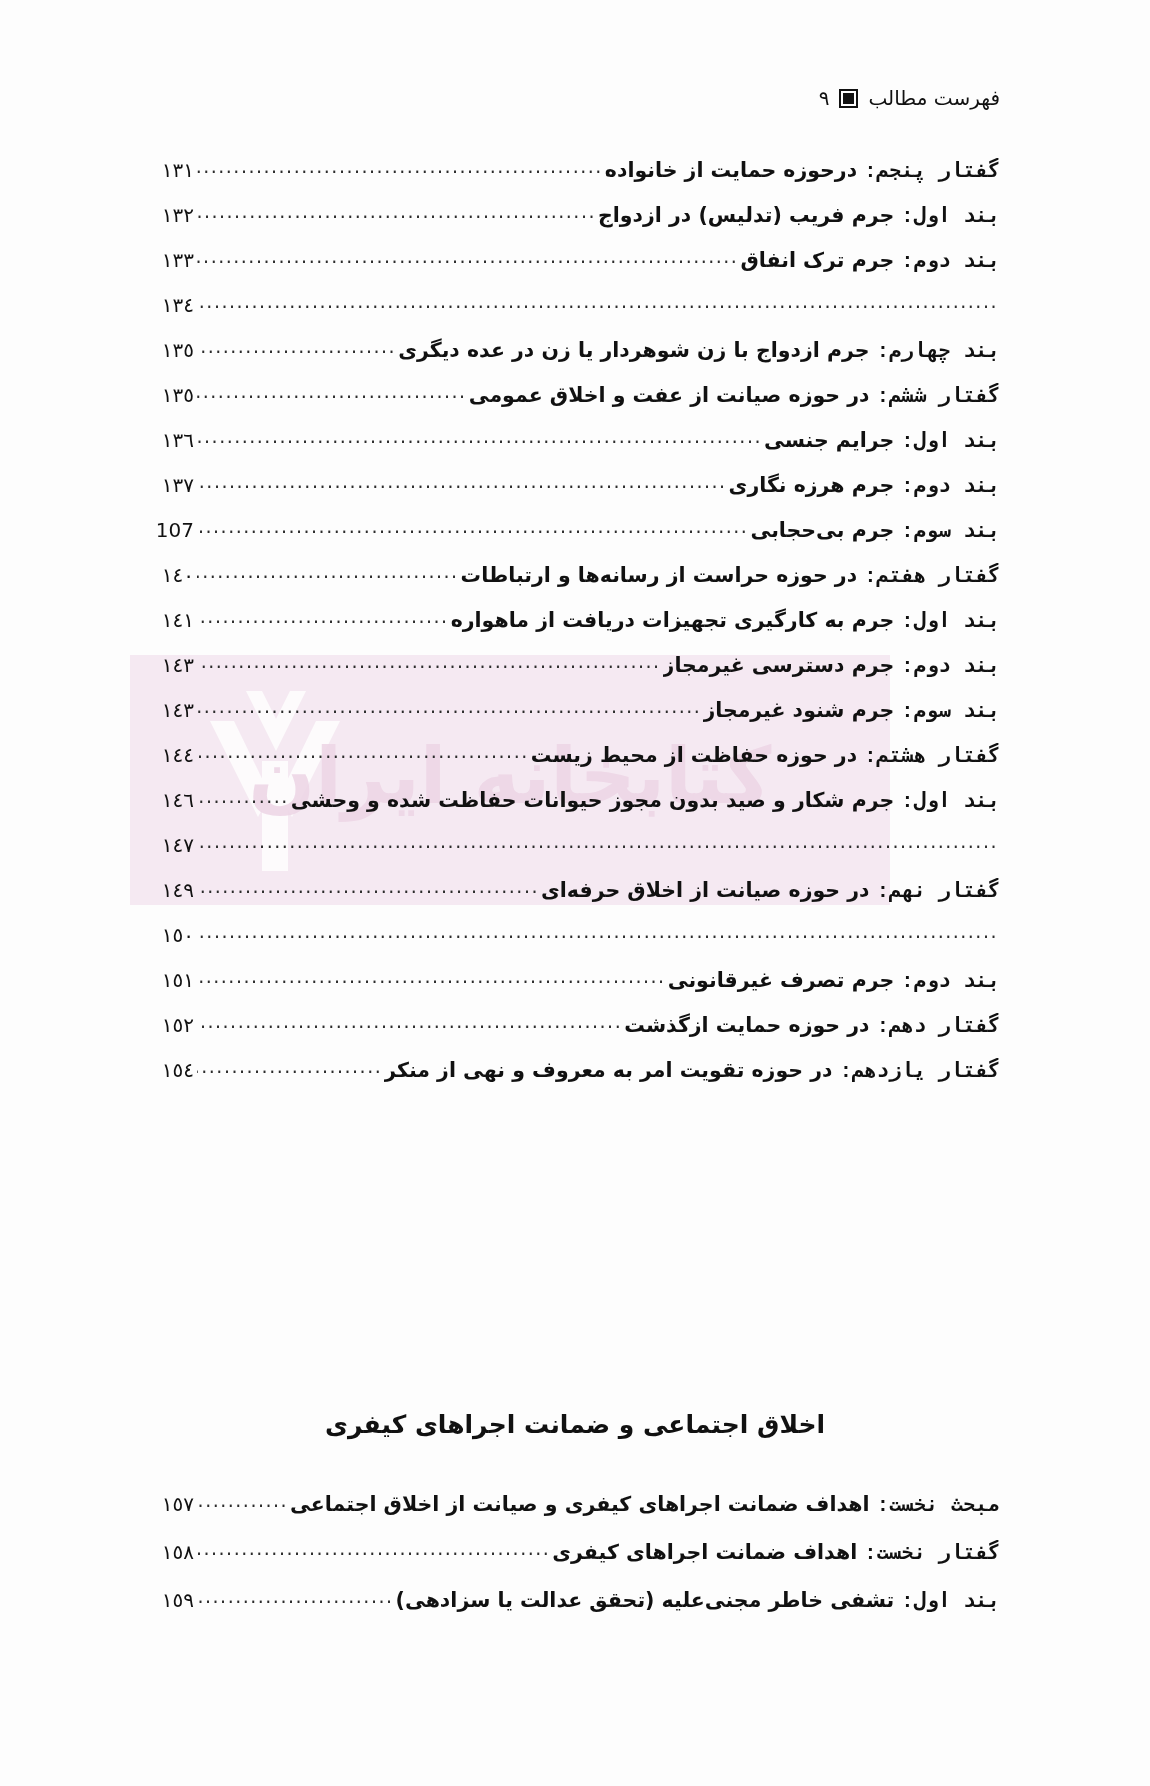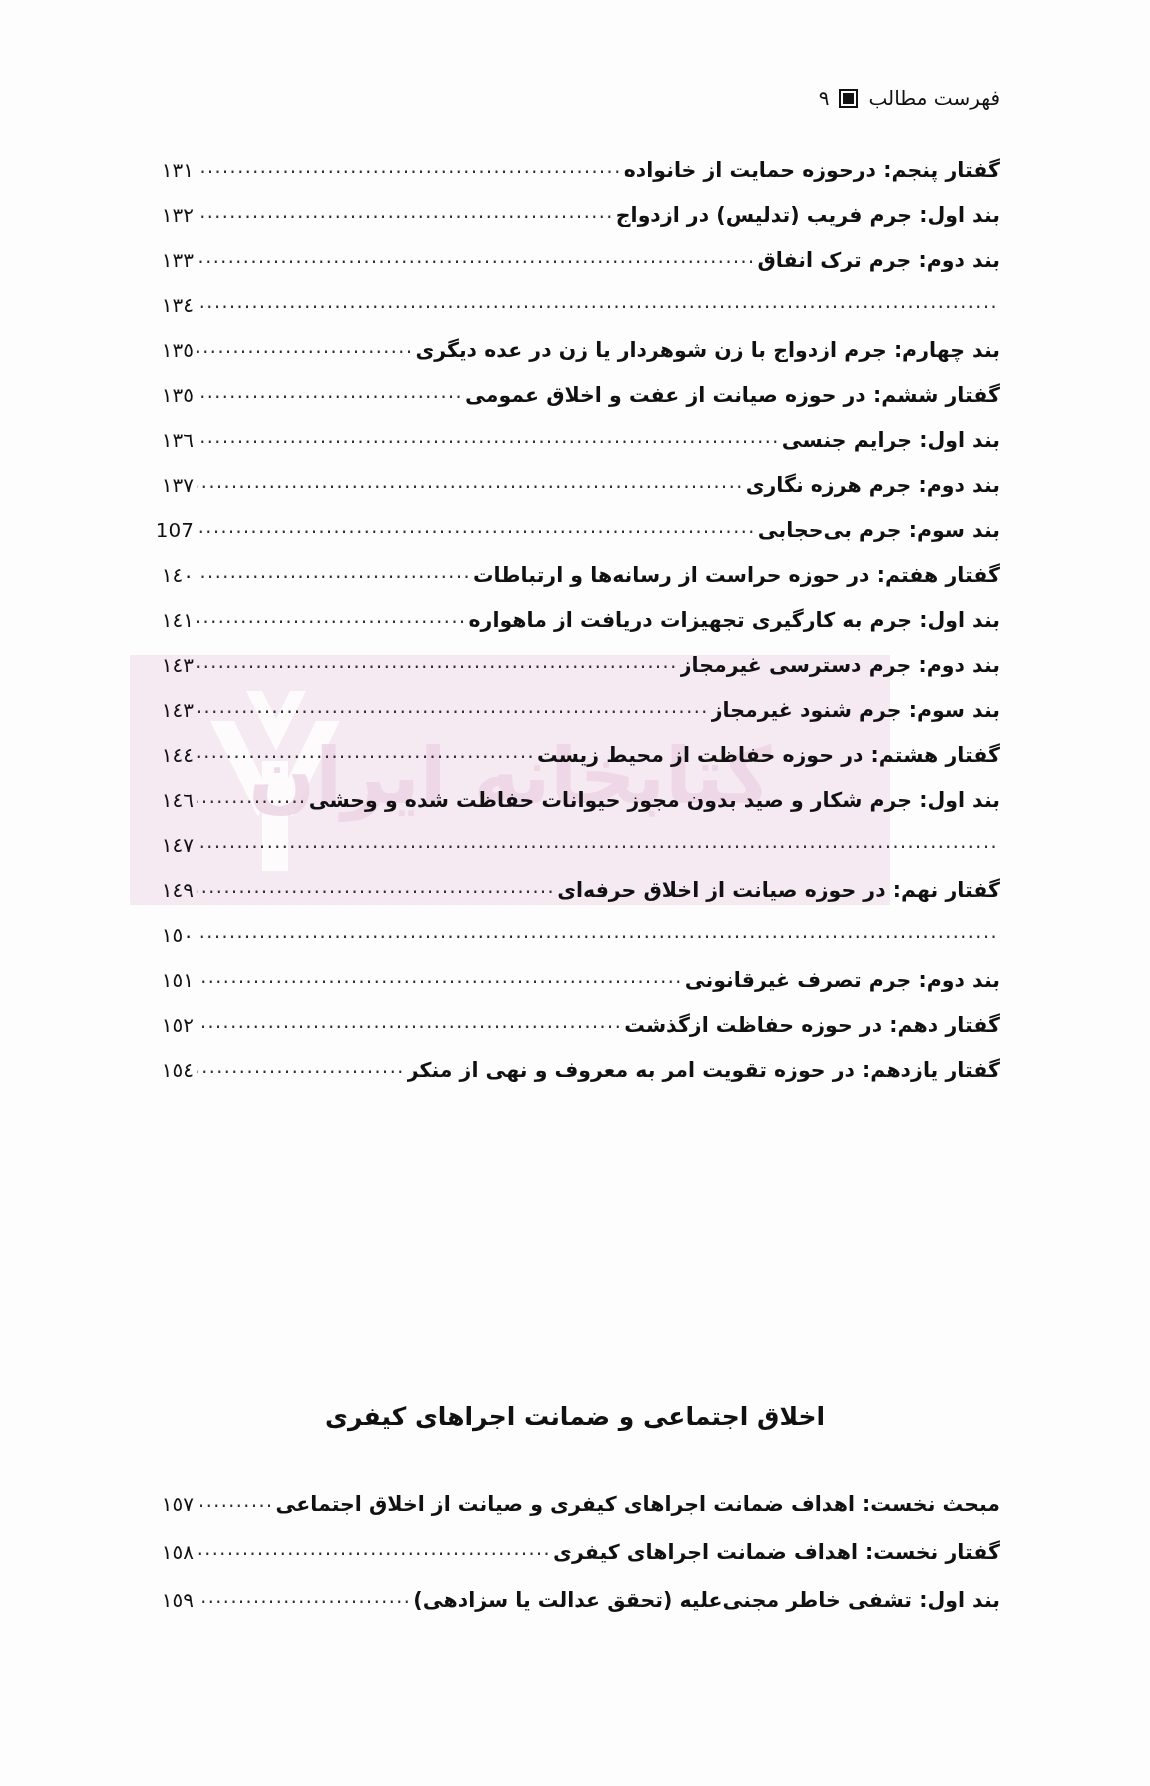--- a/index.html
+++ b/index.html
@@ -107,20 +107,21 @@
     white-space: nowrap;
   }
   .toc-label {
     font-size: 20.5px;
     flex: 0 0 auto;
     max-width: 92%;
     overflow: hidden;
   }
   .toc-label .lead {
     font-weight: 700;
+    font-family: Liberation Mono, monospace;
   }
   .toc-label .rest {
     font-weight: 700;
   }
   .toc-dots {
     flex: 1 1 auto;
     min-width: 6px;
     overflow: hidden;
     margin: 0 2px;
     position: relative;
@@ -153,20 +154,21 @@
     color: #111;
   }
   .chapter-num {
     font-size: 26px;
     font-weight: 700;
     margin-bottom: 10px;
   }
   .chapter-title {
     font-size: 25px;
     font-weight: 700;
+    margin-top: 8px;
   }
 
   .toc-lower {
     position: absolute;
     top: 1492px;
     right: 150px;
     left: 150px;
     z-index: 2;
   }
   .toc-lower .toc-row { height: 48px; }
@@ -283,21 +285,21 @@
       <div class="toc-row">
         <span class="toc-dots"></span>
         <span class="toc-page">۱٥۰</span>
       </div>
       <div class="toc-row">
         <span class="toc-label"><span class="lead">بند دوم:</span><span class="rest"> جرم تصرف غیرقانونی</span></span>
         <span class="toc-dots"></span>
         <span class="toc-page">۱٥۱</span>
       </div>
       <div class="toc-row">
-        <span class="toc-label"><span class="lead">گفتار دهم:</span><span class="rest"> در حوزه حفاظت از‌گذشت</span></span>
+        <span class="toc-label"><span class="lead">گفتار دهم:</span><span class="rest"> در حوزه حمایت از‌گذشت</span></span>
         <span class="toc-dots"></span>
         <span class="toc-page">۱٥۲</span>
       </div>
       <div class="toc-row">
         <span class="toc-label"><span class="lead">گفتار یازدهم:</span><span class="rest"> در حوزه تقویت امر به معروف و نهی از منکر</span></span>
         <span class="toc-dots"></span>
         <span class="toc-page">۱٥٤</span>
       </div>
     </div>
 

